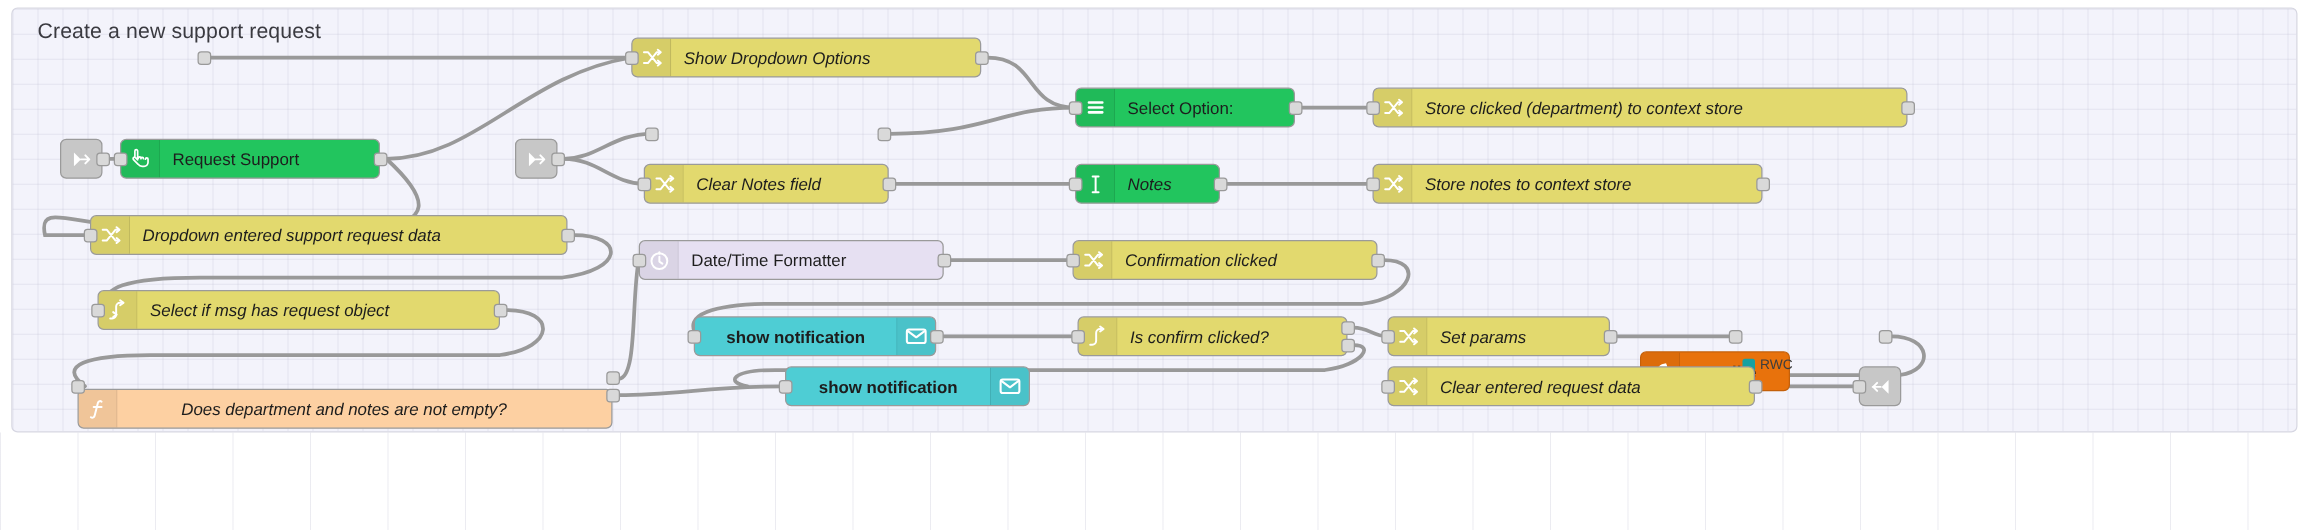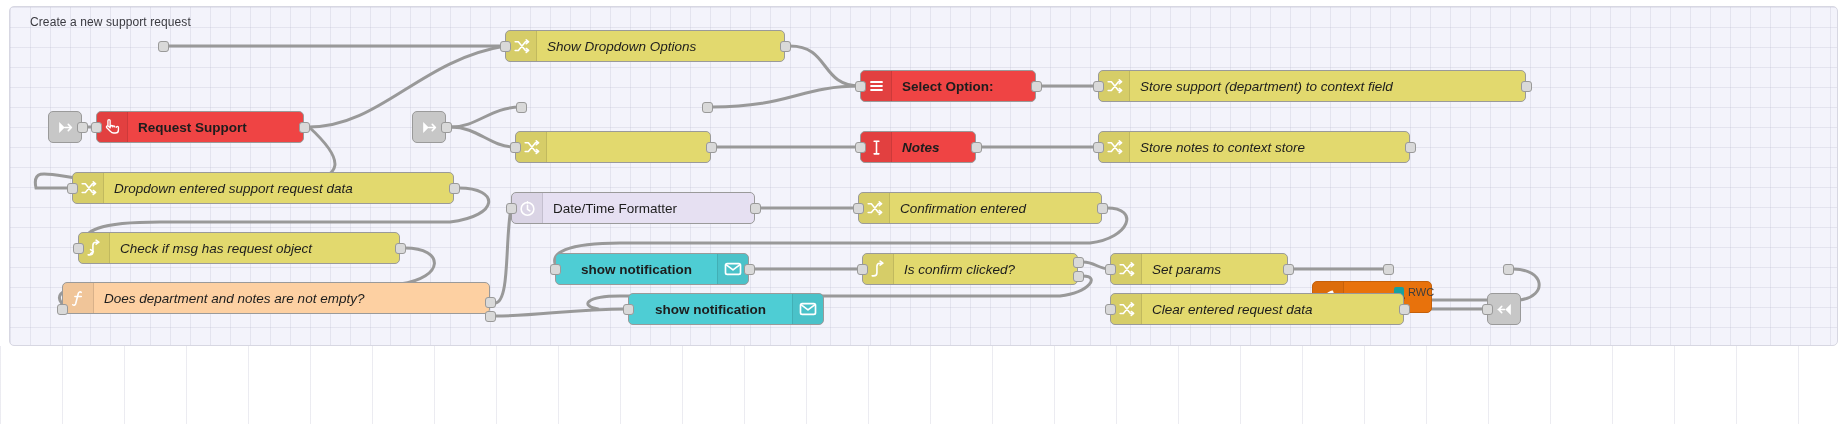--- a/index.html
+++ b/index.html
@@ -9,21 +9,21 @@
   
   #group{
     position:absolute;left:9px;top:6px;width:1827px;height:338px;
     background:#f3f3fb;border:1px solid #d7d7e2;border-radius:5px;
     background-image:
       linear-gradient(to right,rgba(190,190,210,.30) 1px,transparent 1px),
       linear-gradient(to bottom,rgba(190,190,210,.30) 1px,transparent 1px);
     background-size:20px 20px;
   }
   #group-label{
-    position:absolute;left:20px;top:8px;font-size:12px;color:#3a3a40;
+    position:absolute;left:20px;top:8px;font-size:17px;color:#3a3a40;
     letter-spacing:.1px;white-space:nowrap;
   }
 
   
   #below{
     position:absolute;left:0;top:346px;width:1848px;height:78px;background:#ffffff;
     background-image:
       linear-gradient(to right,rgba(200,200,215,.35) 1px,transparent 1px);
     background-size:62px 62px;
   }
@@ -49,21 +49,21 @@
     flex:1 1 auto;display:flex;align-items:center;padding:0 10px;
     font-size:13.5px;color:#1d1d1d;white-space:nowrap;overflow:hidden;
   }
   .node .lbl.it{font-style:italic;}
   .node .lbl.ctr{justify-content:center;font-weight:bold;}
 
   
   .n-change{background:#e2d96e;}           
   .n-switch{background:#e2d96e;}
   .n-function{background:#fdd0a2;}          
-  .n-uiteal{background:#ef4444;font-weight:bold;}            
+  .n-uiteal{background:#22c55e;}            
   .n-uievent{background:#1f9e9e;}
   .n-notify{background:#4ecdd4;}
   .n-datetime{background:#e6e0f2;justify-content:space-between;}
   .n-sqlite{background:#e8720c;border-color:#c4600a;}
 
   .n-uievent .lbl{color:#ffffff;}
   .n-sqlite .lbl{color:#1d1d1d;}
 
   
   .linknode{
@@ -190,20 +190,21 @@
   <div class="port" style="left:516px;top:102px;"></div>
   <div class="port" style="left:702px;top:102px;"></div>
 
   <div class="node n-change" style="left:515px;top:131px;width:196px;">
     <div class="iconbox">
       <svg class="ic" width="19" height="19" viewBox="0 0 24 24">
         <path d="M4 6h4l9 11h3M4 17h4l9-11h3" stroke="#ffffff" stroke-width="2" fill="none" stroke-linecap="round" stroke-linejoin="round"></path>
         <path d="M18 3.5l3 2.5-3 2.5M18 14.5l3 2.5-3 2.5" stroke="#ffffff" stroke-width="2" fill="none" stroke-linecap="round" stroke-linejoin="round"></path>
       </svg>
     </div>
+    <div class="lbl it">Clear Notes field</div>
   </div>
   <div class="port" style="left:510px;top:142px;"></div>
   <div class="port" style="left:706px;top:142px;"></div>
 
   <div class="node n-uiteal" style="left:860px;top:70px;width:176px;">
     <div class="iconbox">
       <svg class="ic" width="19" height="19" viewBox="0 0 24 24">
         <rect x="4" y="5" width="16" height="2.6" rx="1.1" fill="#ffffff"></rect>
         <rect x="4" y="10" width="16" height="2.6" rx="1.1" fill="#ffffff"></rect>
         <rect x="4" y="15" width="16" height="2.6" rx="1.1" fill="#ffffff"></rect>
@@ -225,21 +226,21 @@
   <div class="port" style="left:855px;top:142px;"></div>
   <div class="port" style="left:971px;top:142px;"></div>
 
   <div class="node n-change" style="left:1098px;top:70px;width:428px;">
     <div class="iconbox">
       <svg class="ic" width="19" height="19" viewBox="0 0 24 24">
         <path d="M4 6h4l9 11h3M4 17h4l9-11h3" stroke="#ffffff" stroke-width="2" fill="none" stroke-linecap="round" stroke-linejoin="round"></path>
         <path d="M18 3.5l3 2.5-3 2.5M18 14.5l3 2.5-3 2.5" stroke="#ffffff" stroke-width="2" fill="none" stroke-linecap="round" stroke-linejoin="round"></path>
       </svg>
     </div>
-    <div class="lbl it">Store support (department) to context field</div>
+    <div class="lbl it">Store clicked (department) to context store</div>
   </div>
   <div class="port" style="left:1093px;top:81px;"></div>
   <div class="port" style="left:1521px;top:81px;"></div>
 
   <div class="node n-change" style="left:1098px;top:131px;width:312px;">
     <div class="iconbox">
       <svg class="ic" width="19" height="19" viewBox="0 0 24 24">
         <path d="M4 6h4l9 11h3M4 17h4l9-11h3" stroke="#ffffff" stroke-width="2" fill="none" stroke-linecap="round" stroke-linejoin="round"></path>
         <path d="M18 3.5l3 2.5-3 2.5M18 14.5l3 2.5-3 2.5" stroke="#ffffff" stroke-width="2" fill="none" stroke-linecap="round" stroke-linejoin="round"></path>
       </svg>
@@ -262,26 +263,26 @@
   <div class="port" style="left:449px;top:183px;"></div>
 
   <div class="node n-switch" style="left:78px;top:232px;width:322px;">
     <div class="iconbox">
       <svg class="ic" width="19" height="19" viewBox="0 0 24 24">
         <path d="M17 4h-3a4 4 0 00-4 4v8a4 4 0 01-4 4H4" stroke="#ffffff" stroke-width="2" fill="none" stroke-linecap="round" stroke-linejoin="round"></path>
         <path d="M14 17.5l3.5 2.5-3.5 2.5" stroke="#ffffff" stroke-width="2" fill="none" stroke-linecap="round" stroke-linejoin="round" transform="translate(-7,-4)"></path>
         <path d="M14 1.5L17.5 4 14 6.5" stroke="#ffffff" stroke-width="2" fill="none" stroke-linecap="round" stroke-linejoin="round" transform="translate(0,0)"></path>
       </svg>
     </div>
-    <div class="lbl it">Check if msg has request object</div>
+    <div class="lbl it">Select if msg has request object</div>
   </div>
   <div class="port" style="left:73px;top:243px;"></div>
   <div class="port" style="left:395px;top:243px;"></div>
 
-  <div class="node n-function" style="left:62px;top:282px;width:428px;">
+  <div class="node n-function" style="left:62px;top:311px;width:428px;gap:41px;">
     <div class="iconbox">
       <svg class="ic" width="19" height="19" viewBox="0 0 24 24">
         <path d="M15.5 4.2c-1.2-1-3.1-.7-3.7 1.2L8.4 18.6c-.6 2-2.5 2.3-3.7 1.3" stroke="#ffffff" stroke-width="2" fill="none" stroke-linecap="round"></path>
         <path d="M7.5 9.5h8" stroke="#ffffff" stroke-width="2" fill="none" stroke-linecap="round"></path>
       </svg>
     </div>
     <div class="lbl it">Does department and notes are not empty?</div>
   </div>
   <div class="port" style="left:57px;top:304px;"></div>
   <div class="port" style="left:485px;top:297px;"></div>
@@ -300,21 +301,21 @@
   <div class="port" style="left:506px;top:203px;"></div>
   <div class="port" style="left:750px;top:203px;"></div>
 
   <div class="node n-change" style="left:858px;top:192px;width:244px;">
     <div class="iconbox">
       <svg class="ic" width="19" height="19" viewBox="0 0 24 24">
         <path d="M4 6h4l9 11h3M4 17h4l9-11h3" stroke="#ffffff" stroke-width="2" fill="none" stroke-linecap="round" stroke-linejoin="round"></path>
         <path d="M18 3.5l3 2.5-3 2.5M18 14.5l3 2.5-3 2.5" stroke="#ffffff" stroke-width="2" fill="none" stroke-linecap="round" stroke-linejoin="round"></path>
       </svg>
     </div>
-    <div class="lbl it">Confirmation entered</div>
+    <div class="lbl it">Confirmation clicked</div>
   </div>
   <div class="port" style="left:853px;top:203px;"></div>
   <div class="port" style="left:1097px;top:203px;"></div>
 
   <div class="node n-notify" style="left:555px;top:253px;width:194px;">
     <div class="lbl ctr">show notification</div>
     <div class="iconbox right">
       <svg class="ic" width="20" height="20" viewBox="0 0 24 24">
         <rect x="3" y="5.5" width="18" height="13" rx="2" stroke="#ffffff" stroke-width="2" fill="none"></rect>
         <path d="M4 7l8 6 8-6" stroke="#ffffff" stroke-width="2" fill="none" stroke-linecap="round" stroke-linejoin="round"></path>

